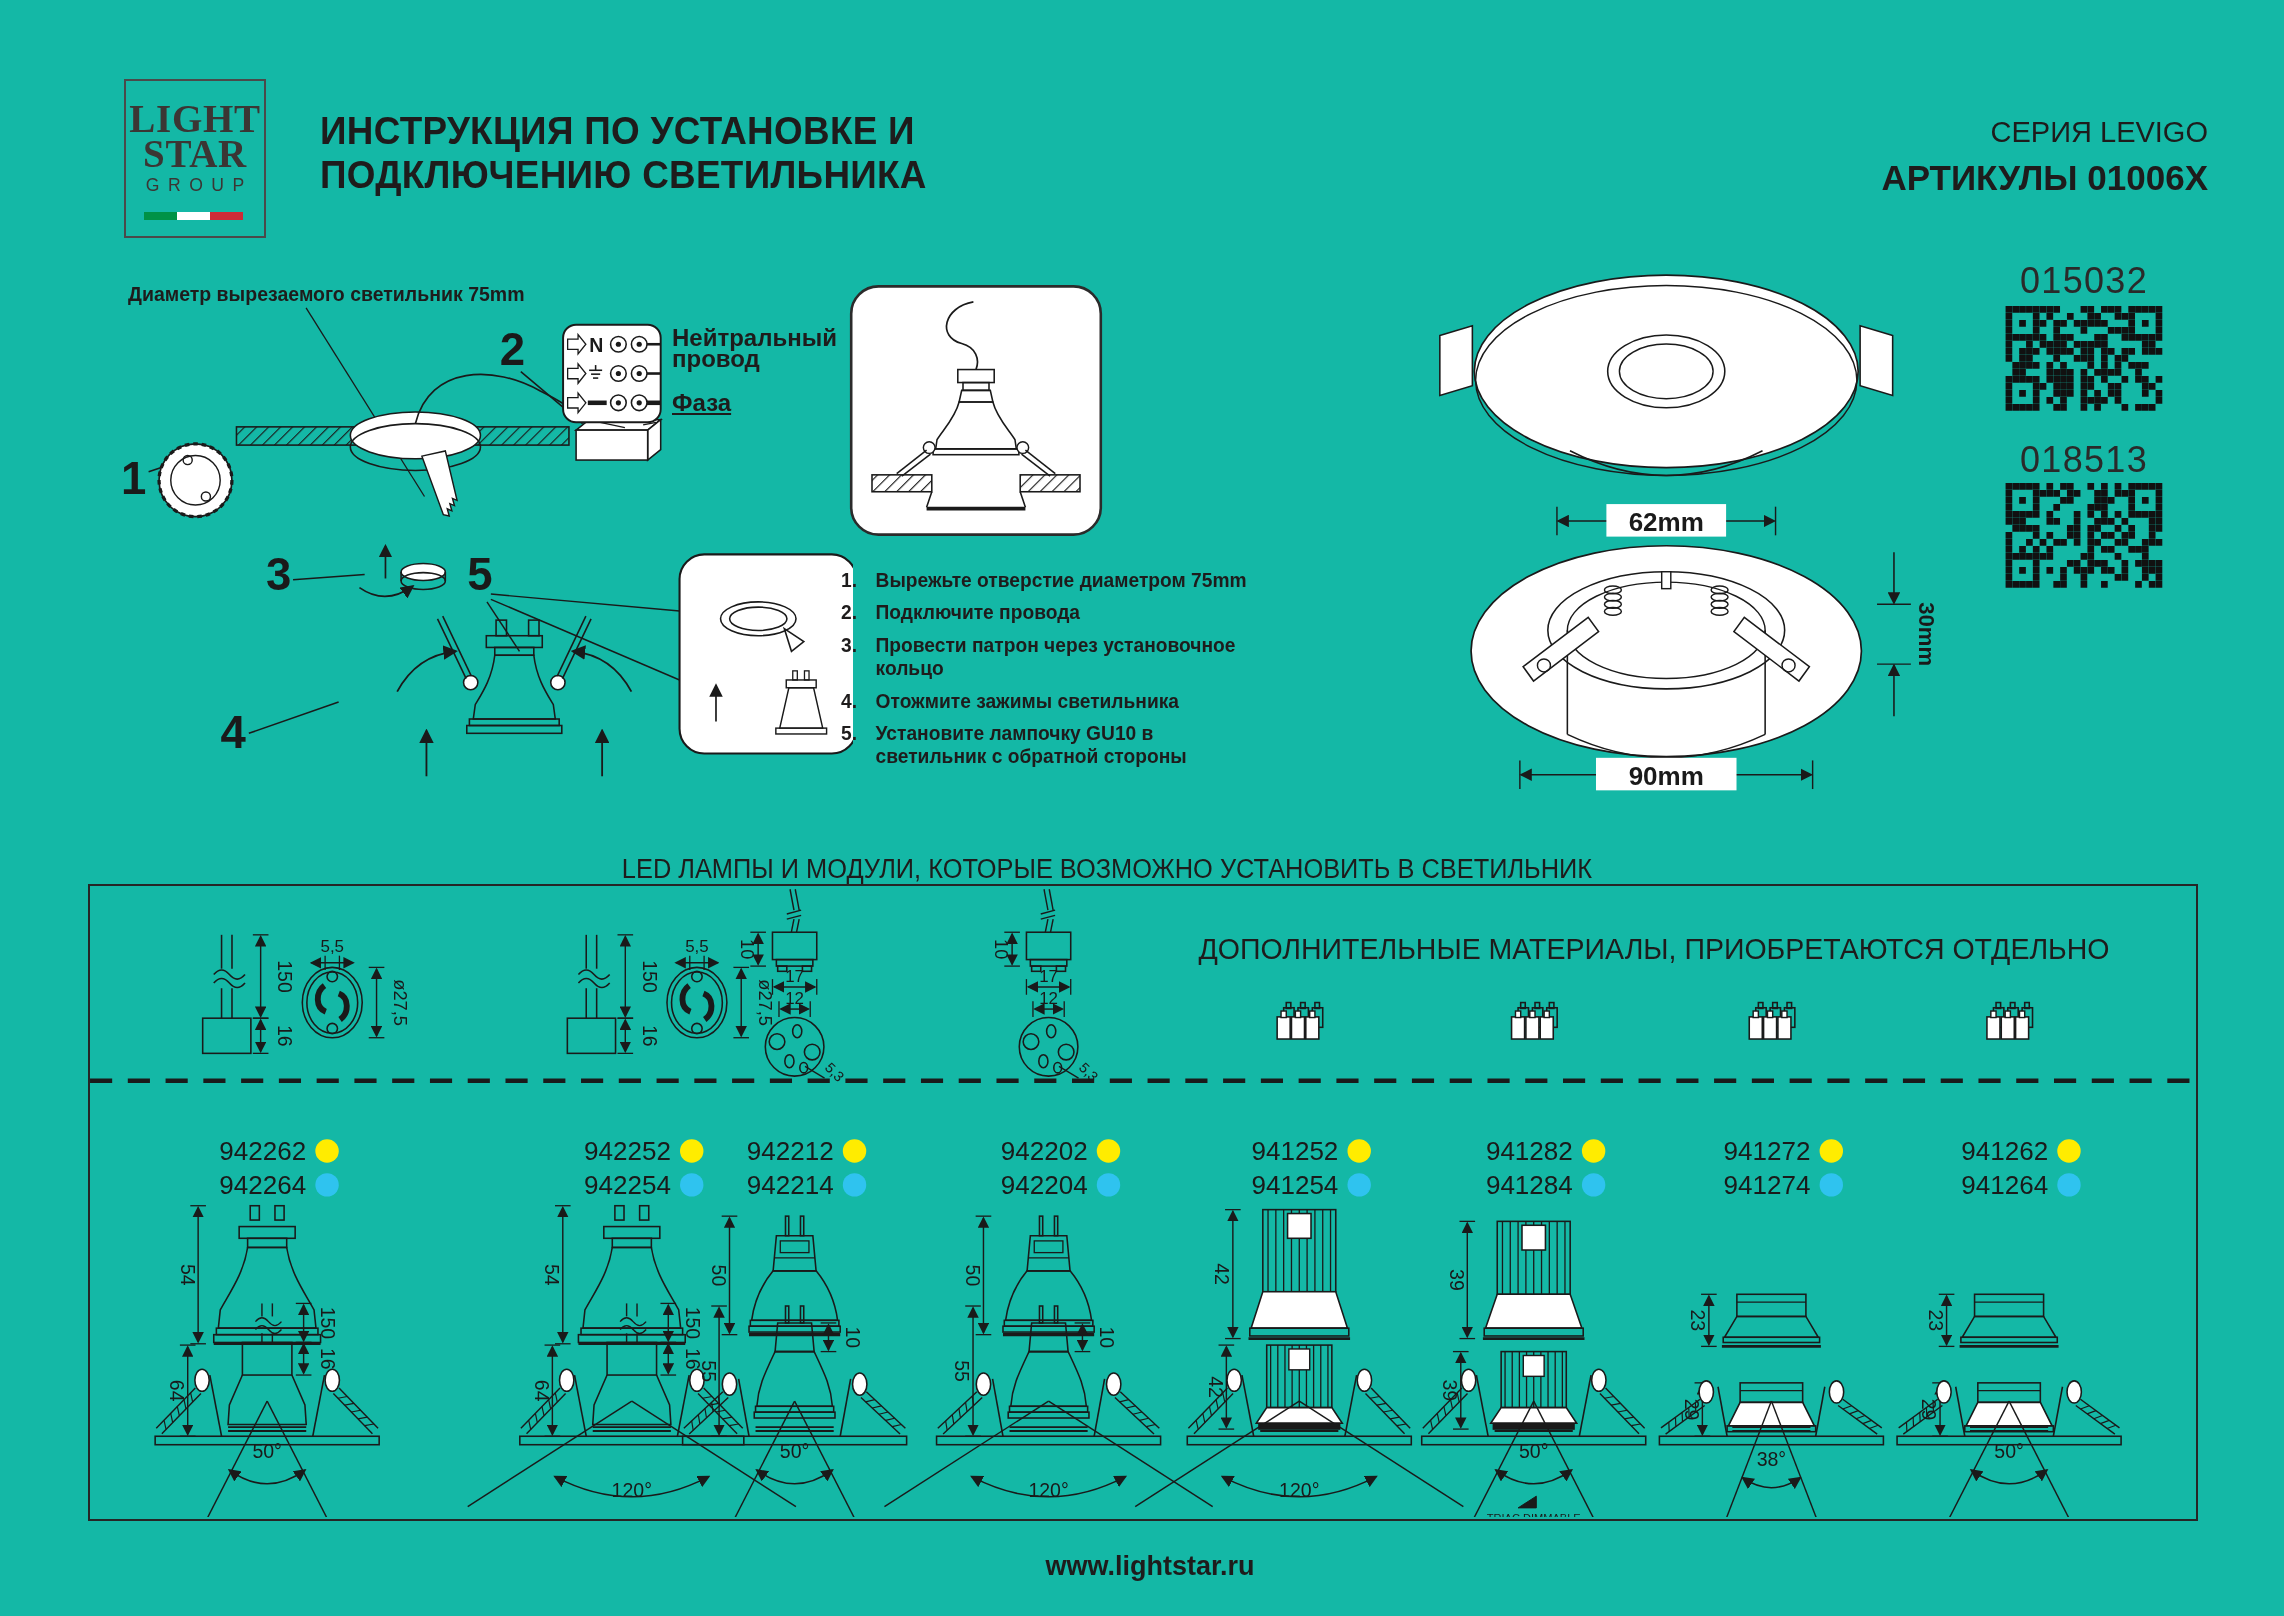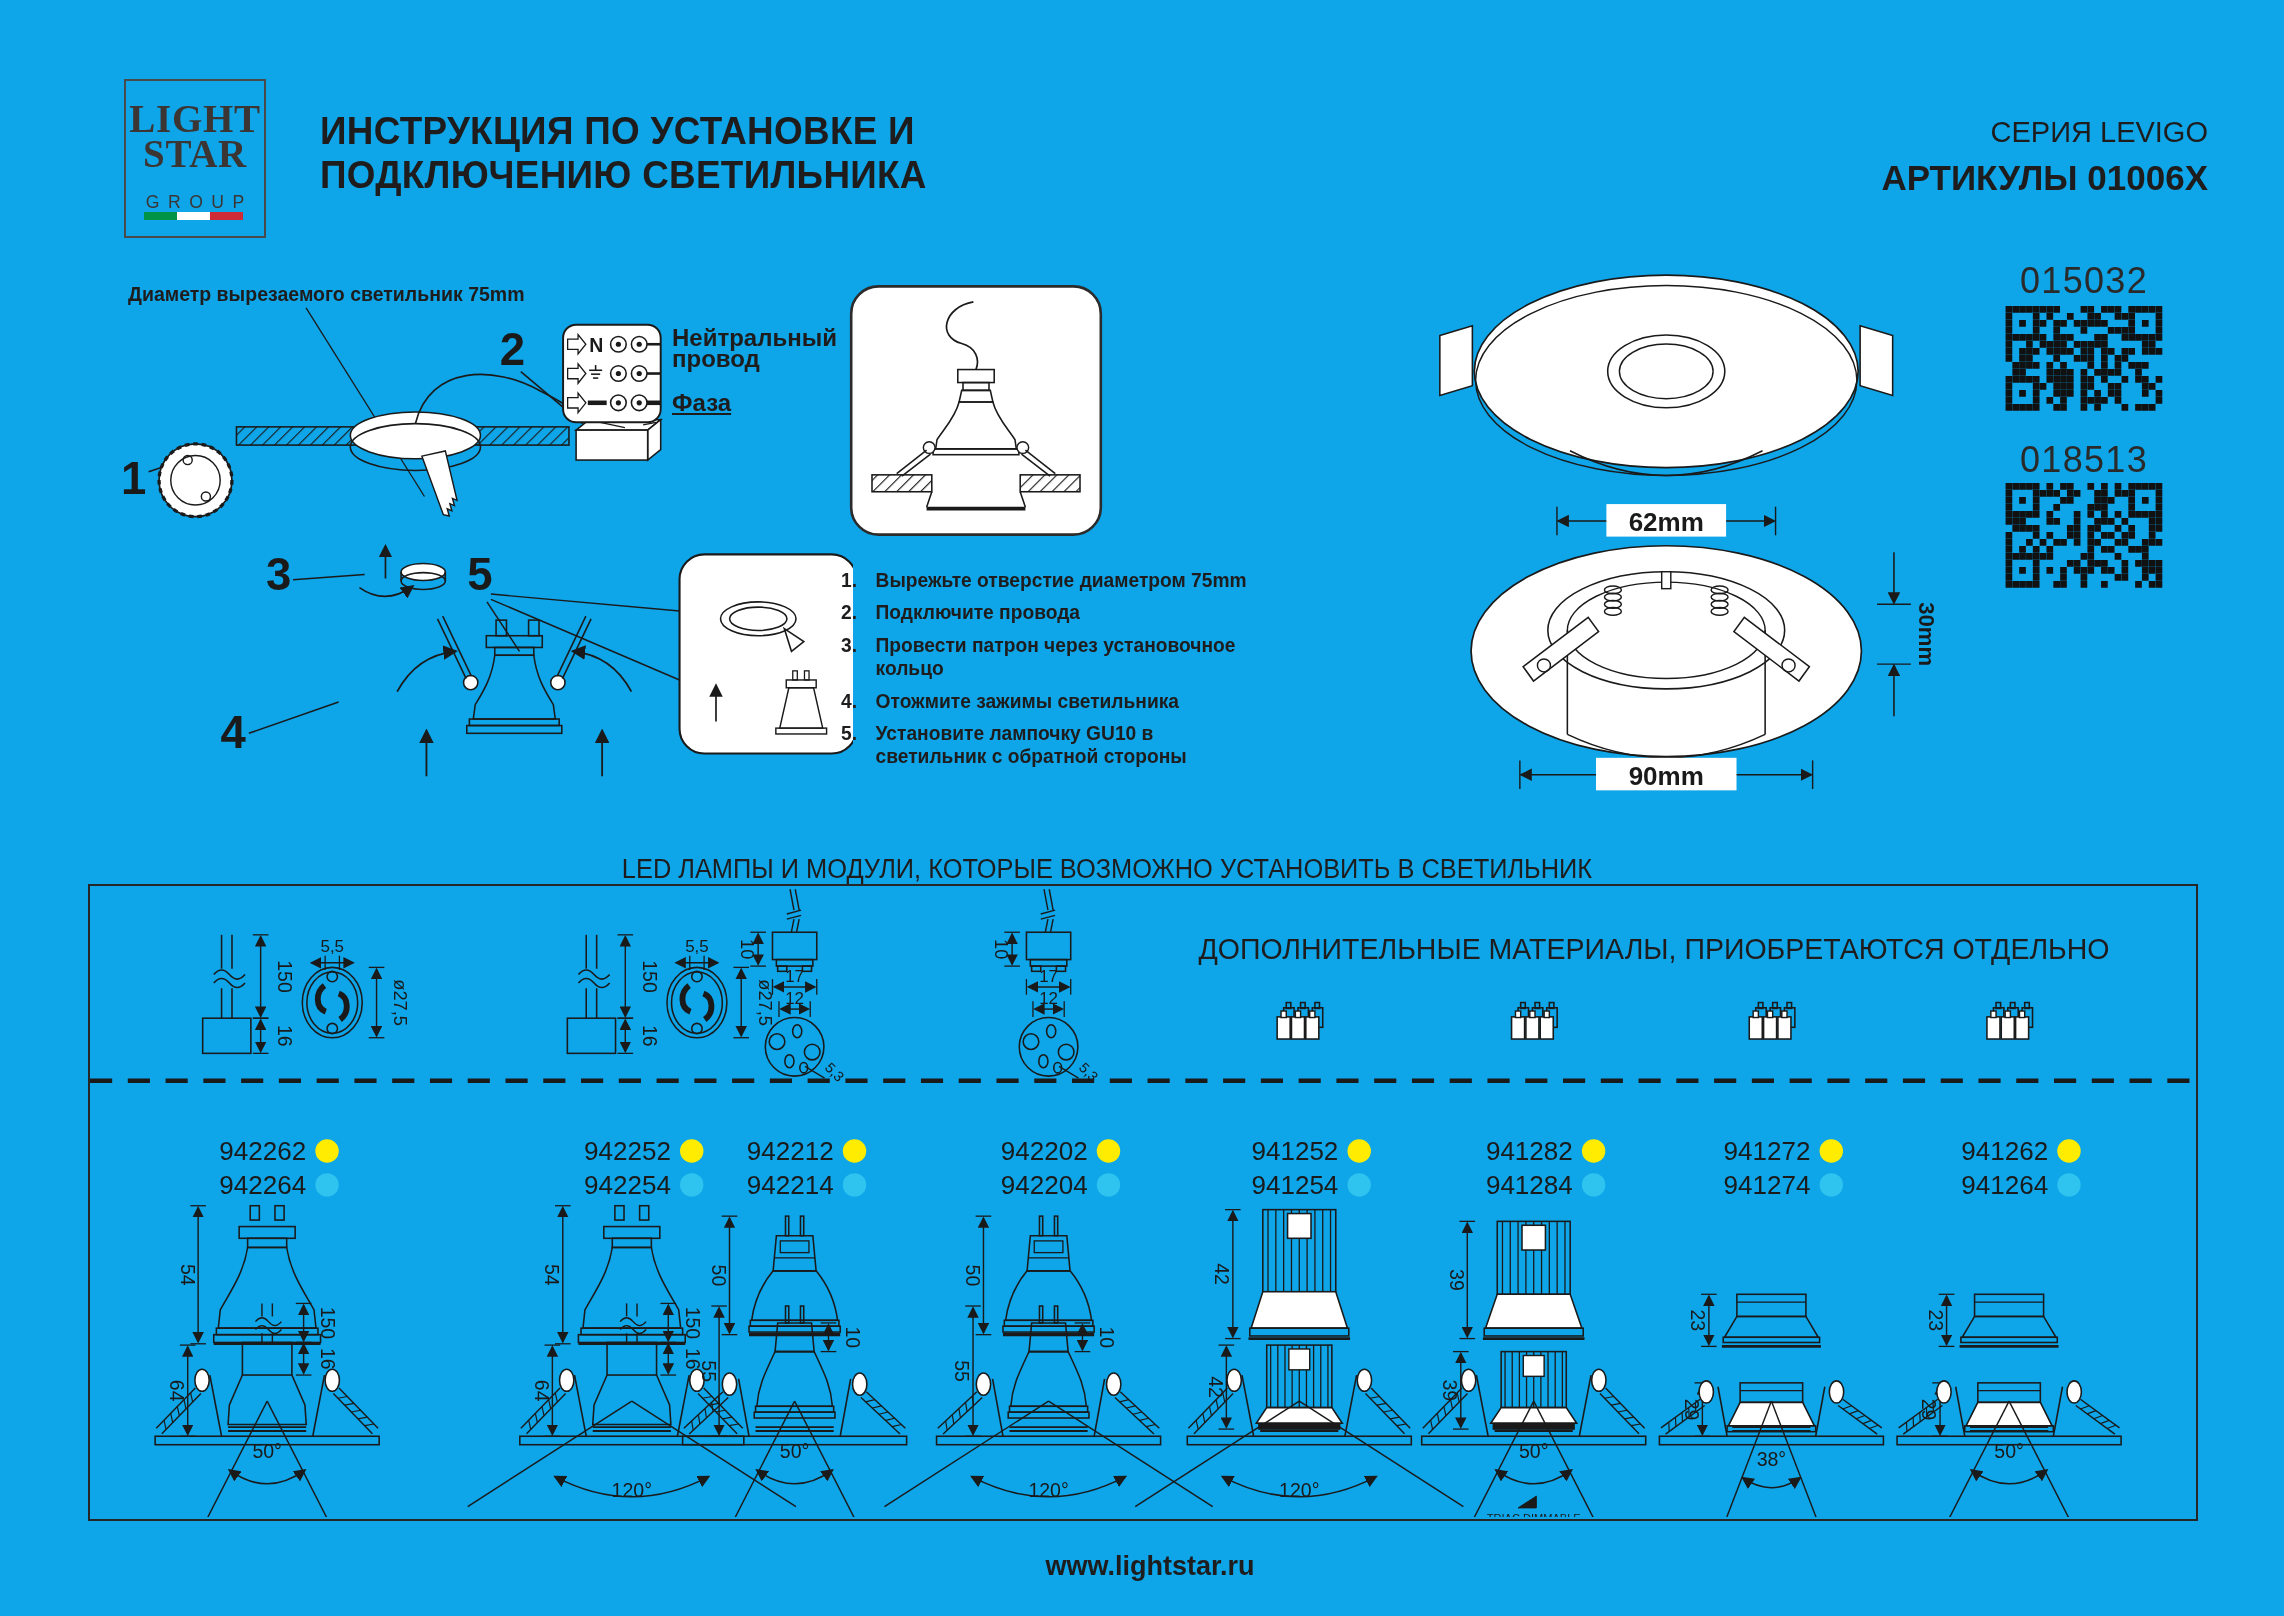--- a/index.html
+++ b/index.html
@@ -1,25 +1,25 @@
 <!DOCTYPE html>
 <html style="font-size:10.4px"><head>
 <meta charset="utf-8">
 <style>
   html,body{margin:0;padding:0;background:#fff;}
-  #page{position:relative;width:2284px;height:1616px;background:#0ea5e9;overflow:hidden;
+  #page{position:relative;width:2284px;height:1616px;background:#14b8a6;overflow:hidden;
         font-family:"Liberation Sans",sans-serif;color:#1e1c1c;}
   .abs{position:absolute;}
   svg text{font-family:"Liberation Sans",sans-serif;fill:#1a1a1a;}
   
   .logo-box{border:2px solid #4a4a4a;width:138px;height:155px;text-align:center;}
   .logo-w{display:block;font-family:"Liberation Serif",serif;font-weight:bold;font-size:39px;
           line-height:35px;letter-spacing:0.7px;color:#3b3634;}
   .logo-g{display:block;font-family:"Liberation Sans",sans-serif;font-size:17.6px;letter-spacing:8.5px;
-          color:#3b3634;margin-top:21px;padding-left:8.5px;}
+          color:#3b3634;margin-top:4px;padding-left:8.5px;}
   .flag{position:absolute;left:18px;bottom:15.6px;width:99px;height:8.5px;display:flex;}
   .flag span{flex:1;height:100%;}
   
   .title{font-size:38px;font-weight:bold;line-height:44px;letter-spacing:0.3px;
          transform:scaleX(.97);transform-origin:left top;white-space:nowrap;}
   .series{font-size:29px;font-weight:normal;text-align:right;white-space:nowrap;}
   .artnums{font-size:35px;font-weight:bold;text-align:left;white-space:nowrap;}
   .note{font-size:19.5px;font-weight:bold;white-space:nowrap;}
   .wire-label{font-size:24px;font-weight:bold;line-height:21px;white-space:nowrap;}
   

